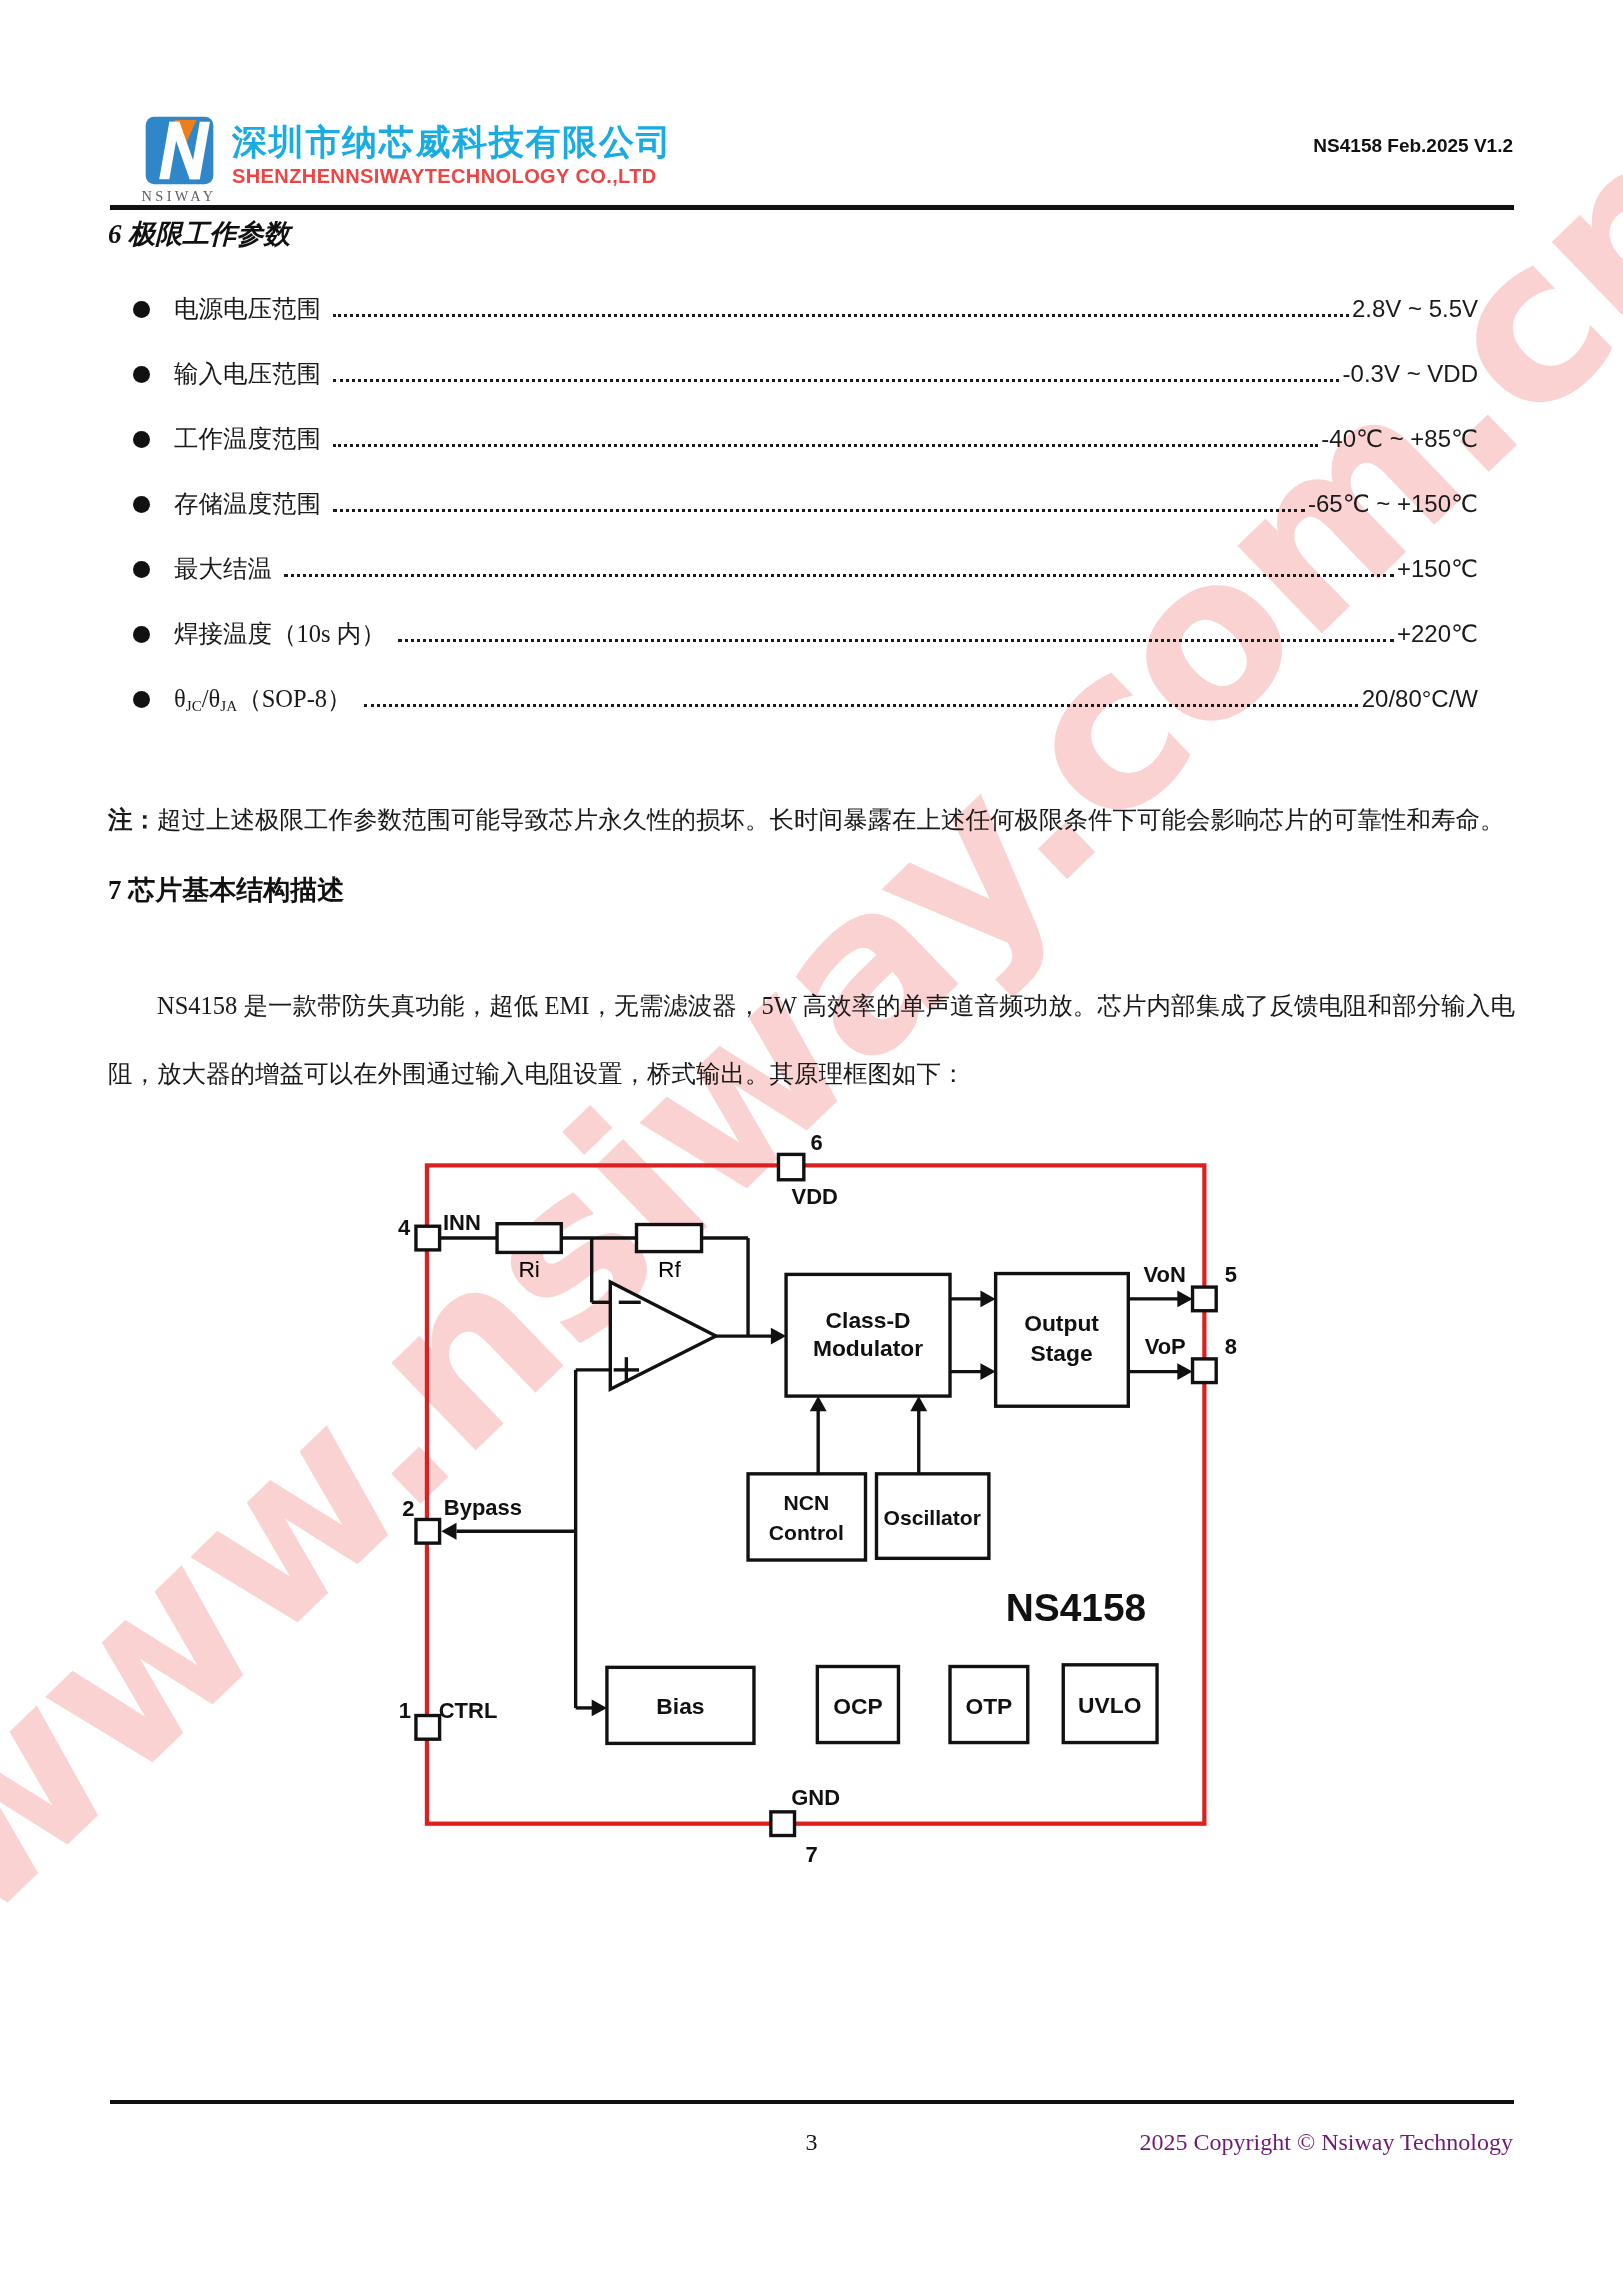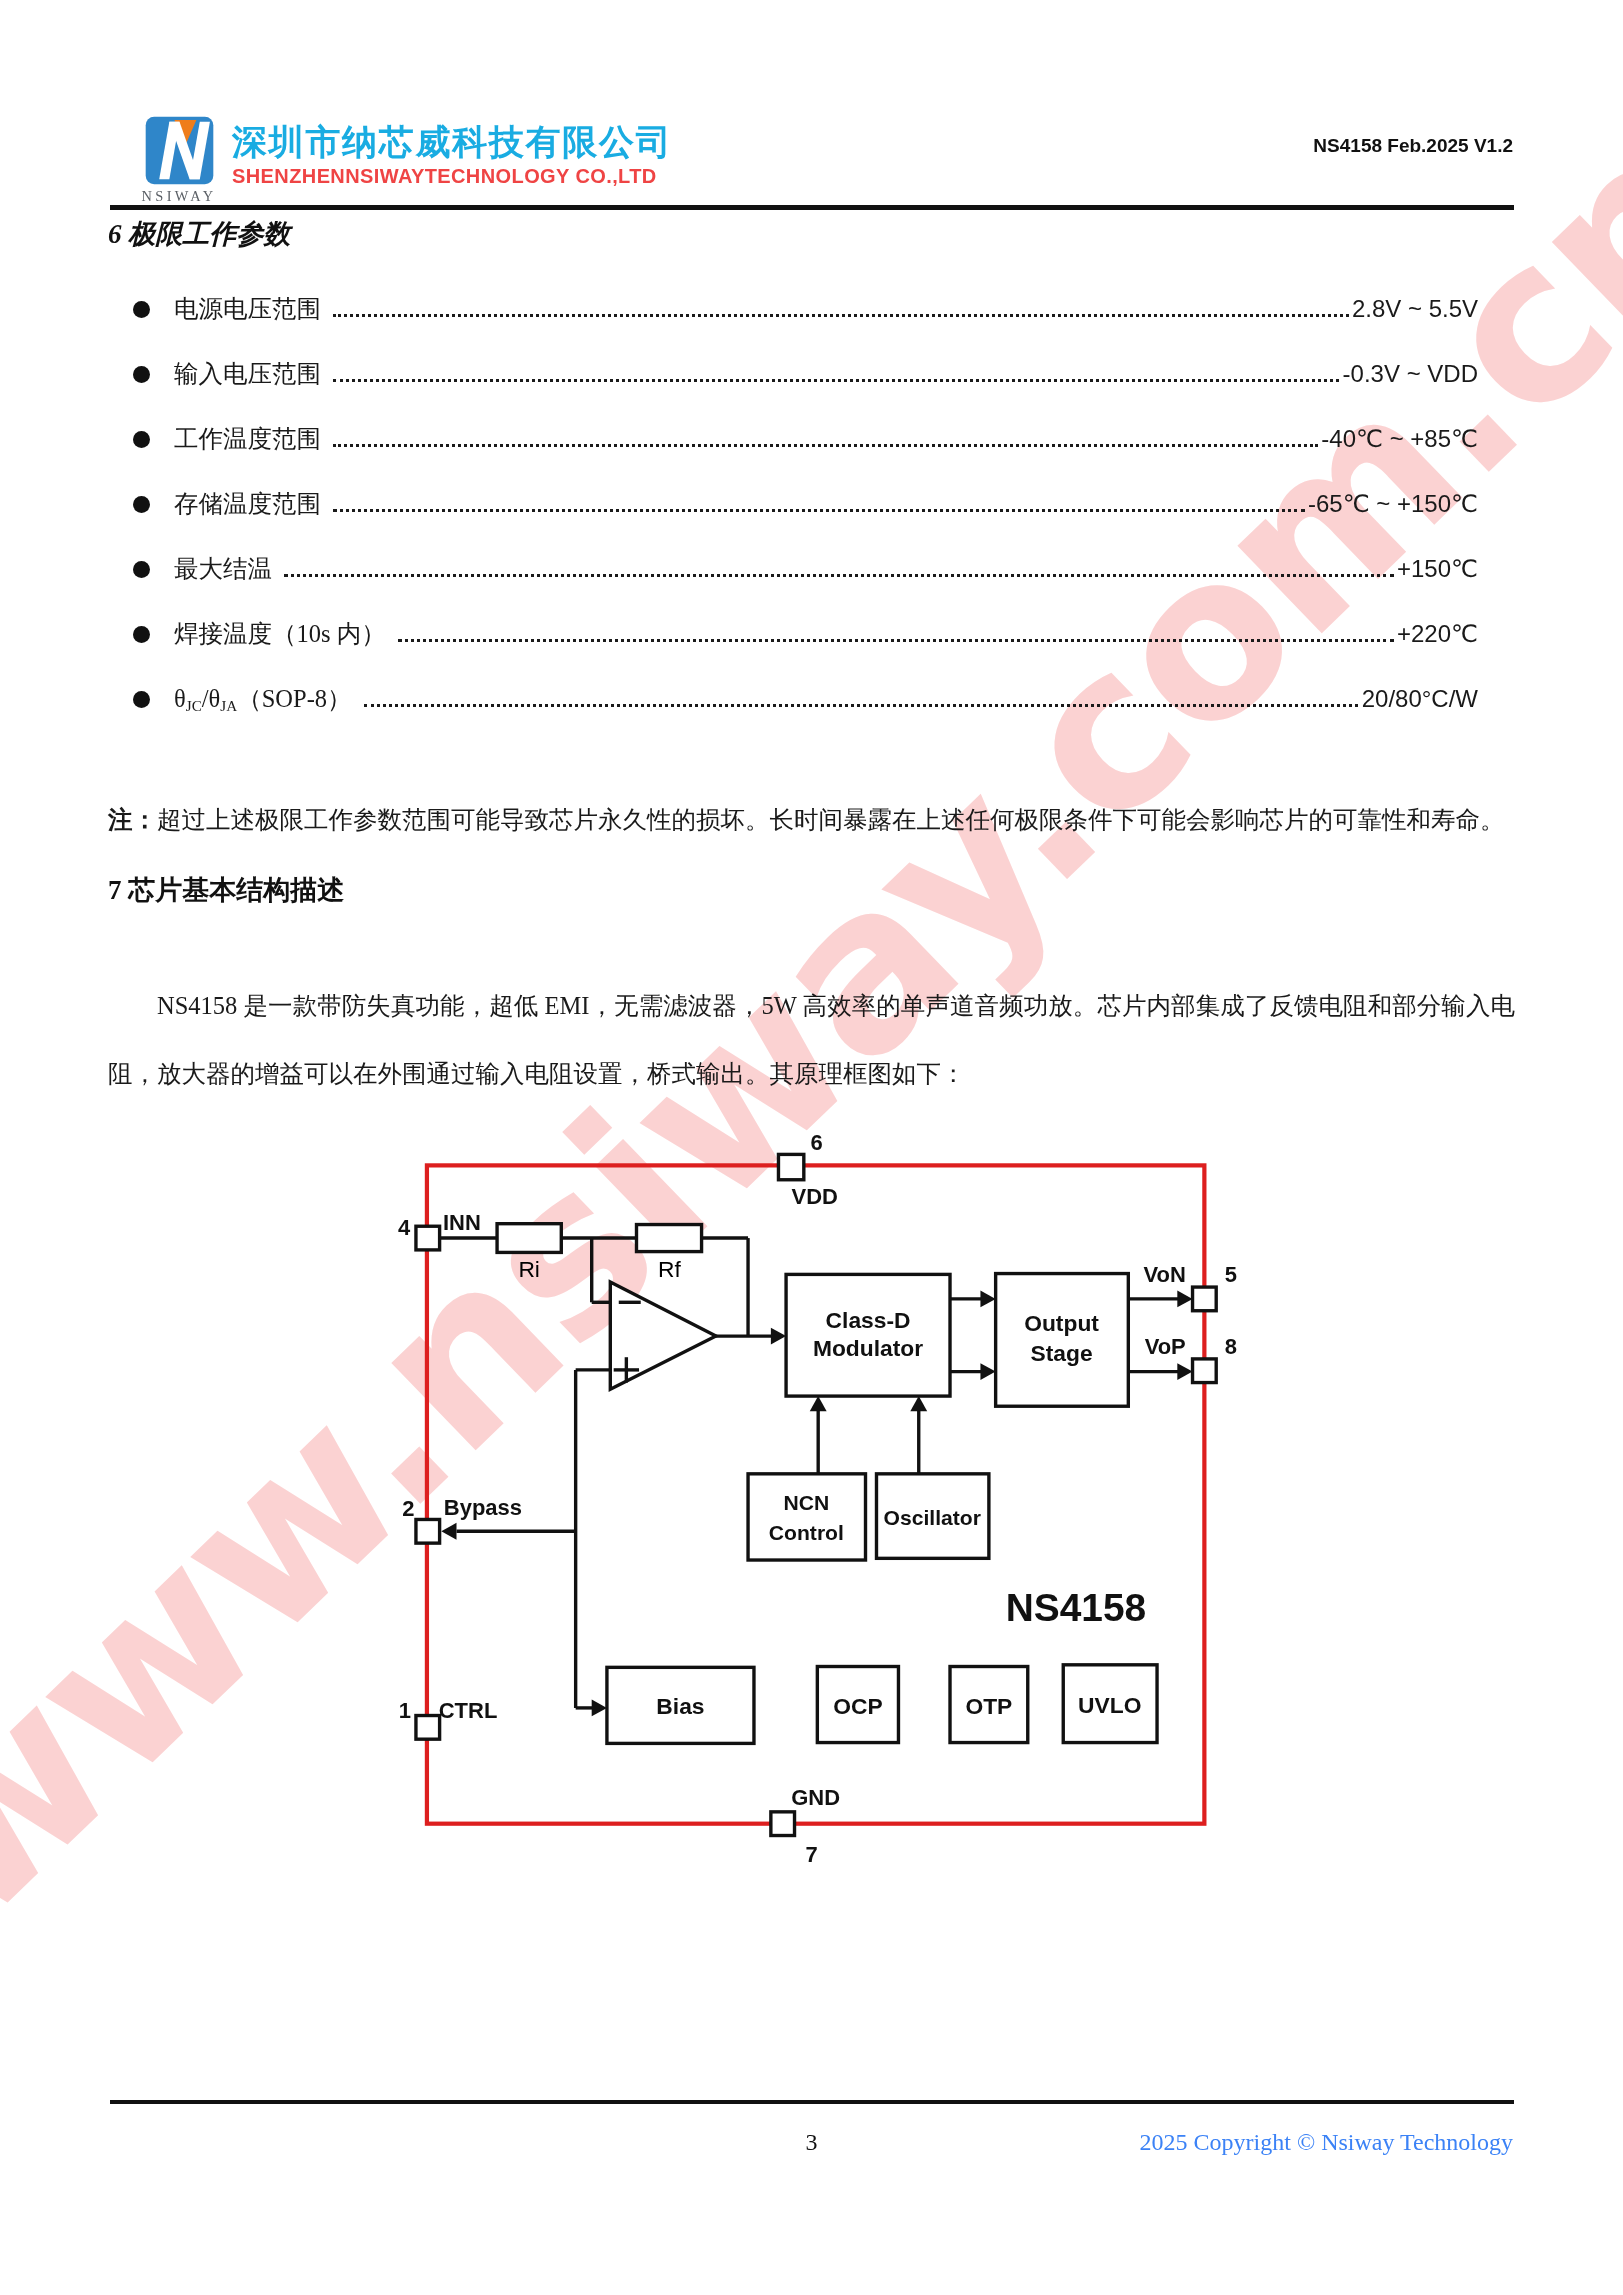--- a/index.html
+++ b/index.html
@@ -35,21 +35,21 @@
   
   .note{position:absolute;left:108px;top:786px;width:1407px;font-size:24.5px;line-height:68px;text-align:justify;}
   .note-prefix{font-weight:bold;}
   .para{position:absolute;left:108px;top:972px;width:1407px;font-size:24.5px;line-height:68px;
      text-align:justify;text-indent:49px;}
   
   .diagram{position:absolute;left:372px;top:1133px;}
   
   .footer-rule{position:absolute;left:110px;top:2100px;width:1404px;height:4.2px;background:#111;}
   .page-num{position:absolute;left:0;top:2129px;width:1623px;text-align:center;font-size:24px;color:#111;}
-  .copyright{position:absolute;right:110px;top:2129px;font-size:24px;color:#3b82f6;}
+  .copyright{position:absolute;right:110px;top:2129px;font-size:24px;color:#701a75;}
 </style>
 </head>
 <body>
 
 <div class="page">
 
   <div class="watermark">www.nsiway.com.cn</div>
 
   <div class="content">
 

